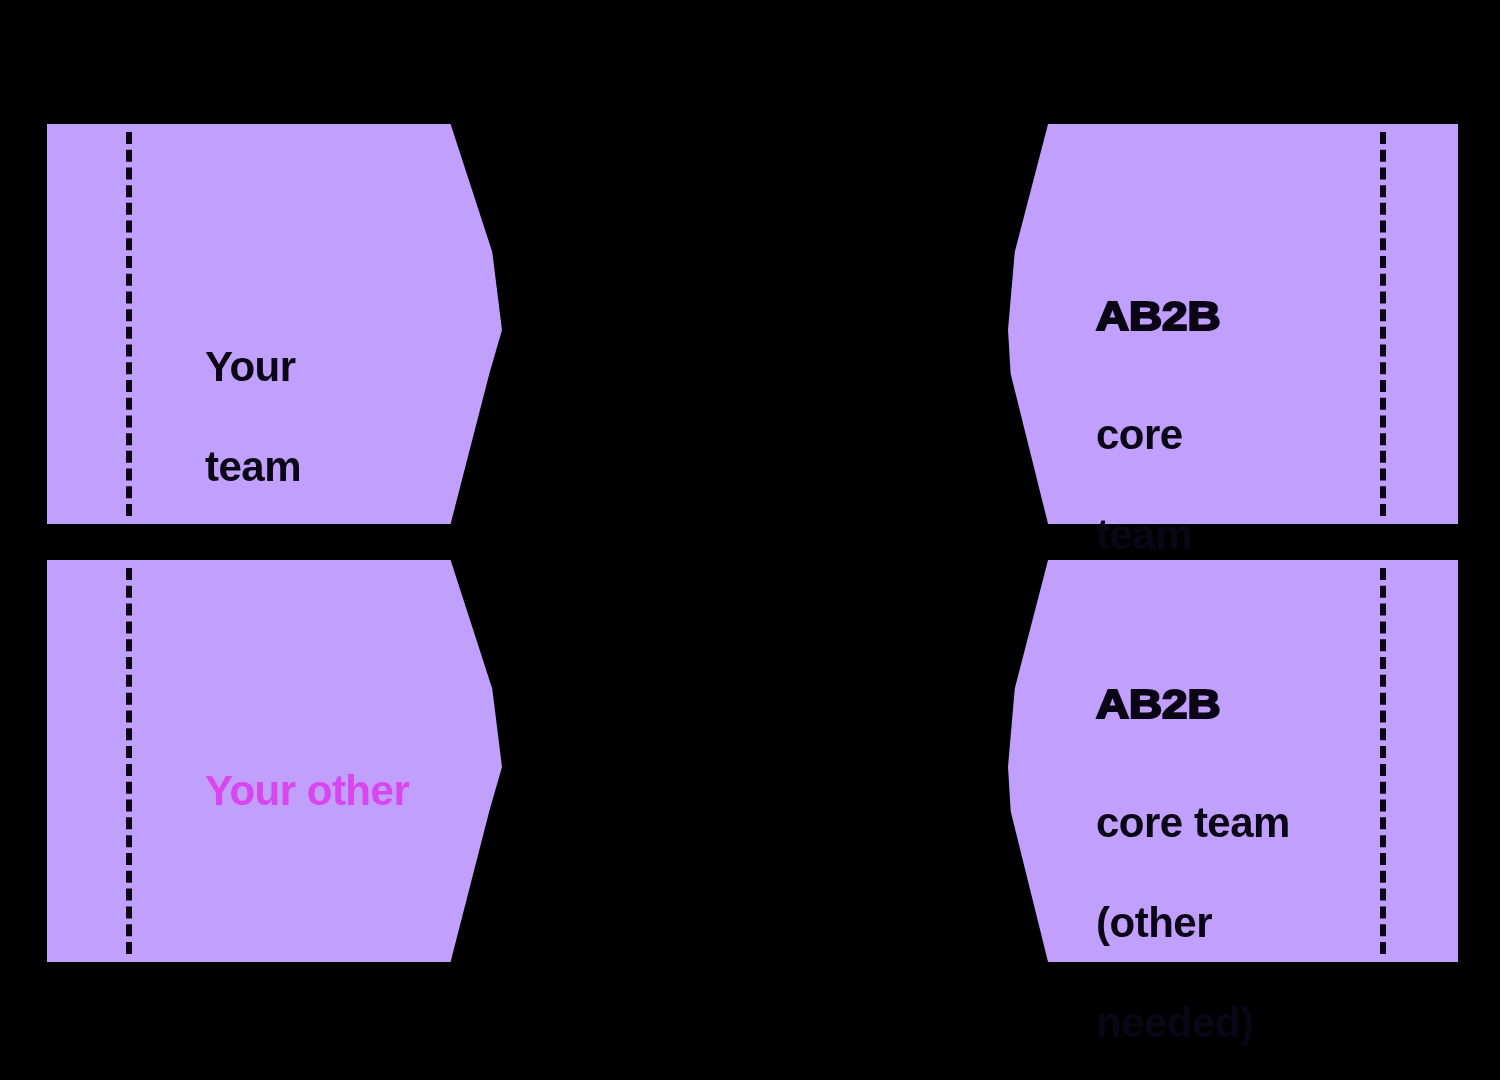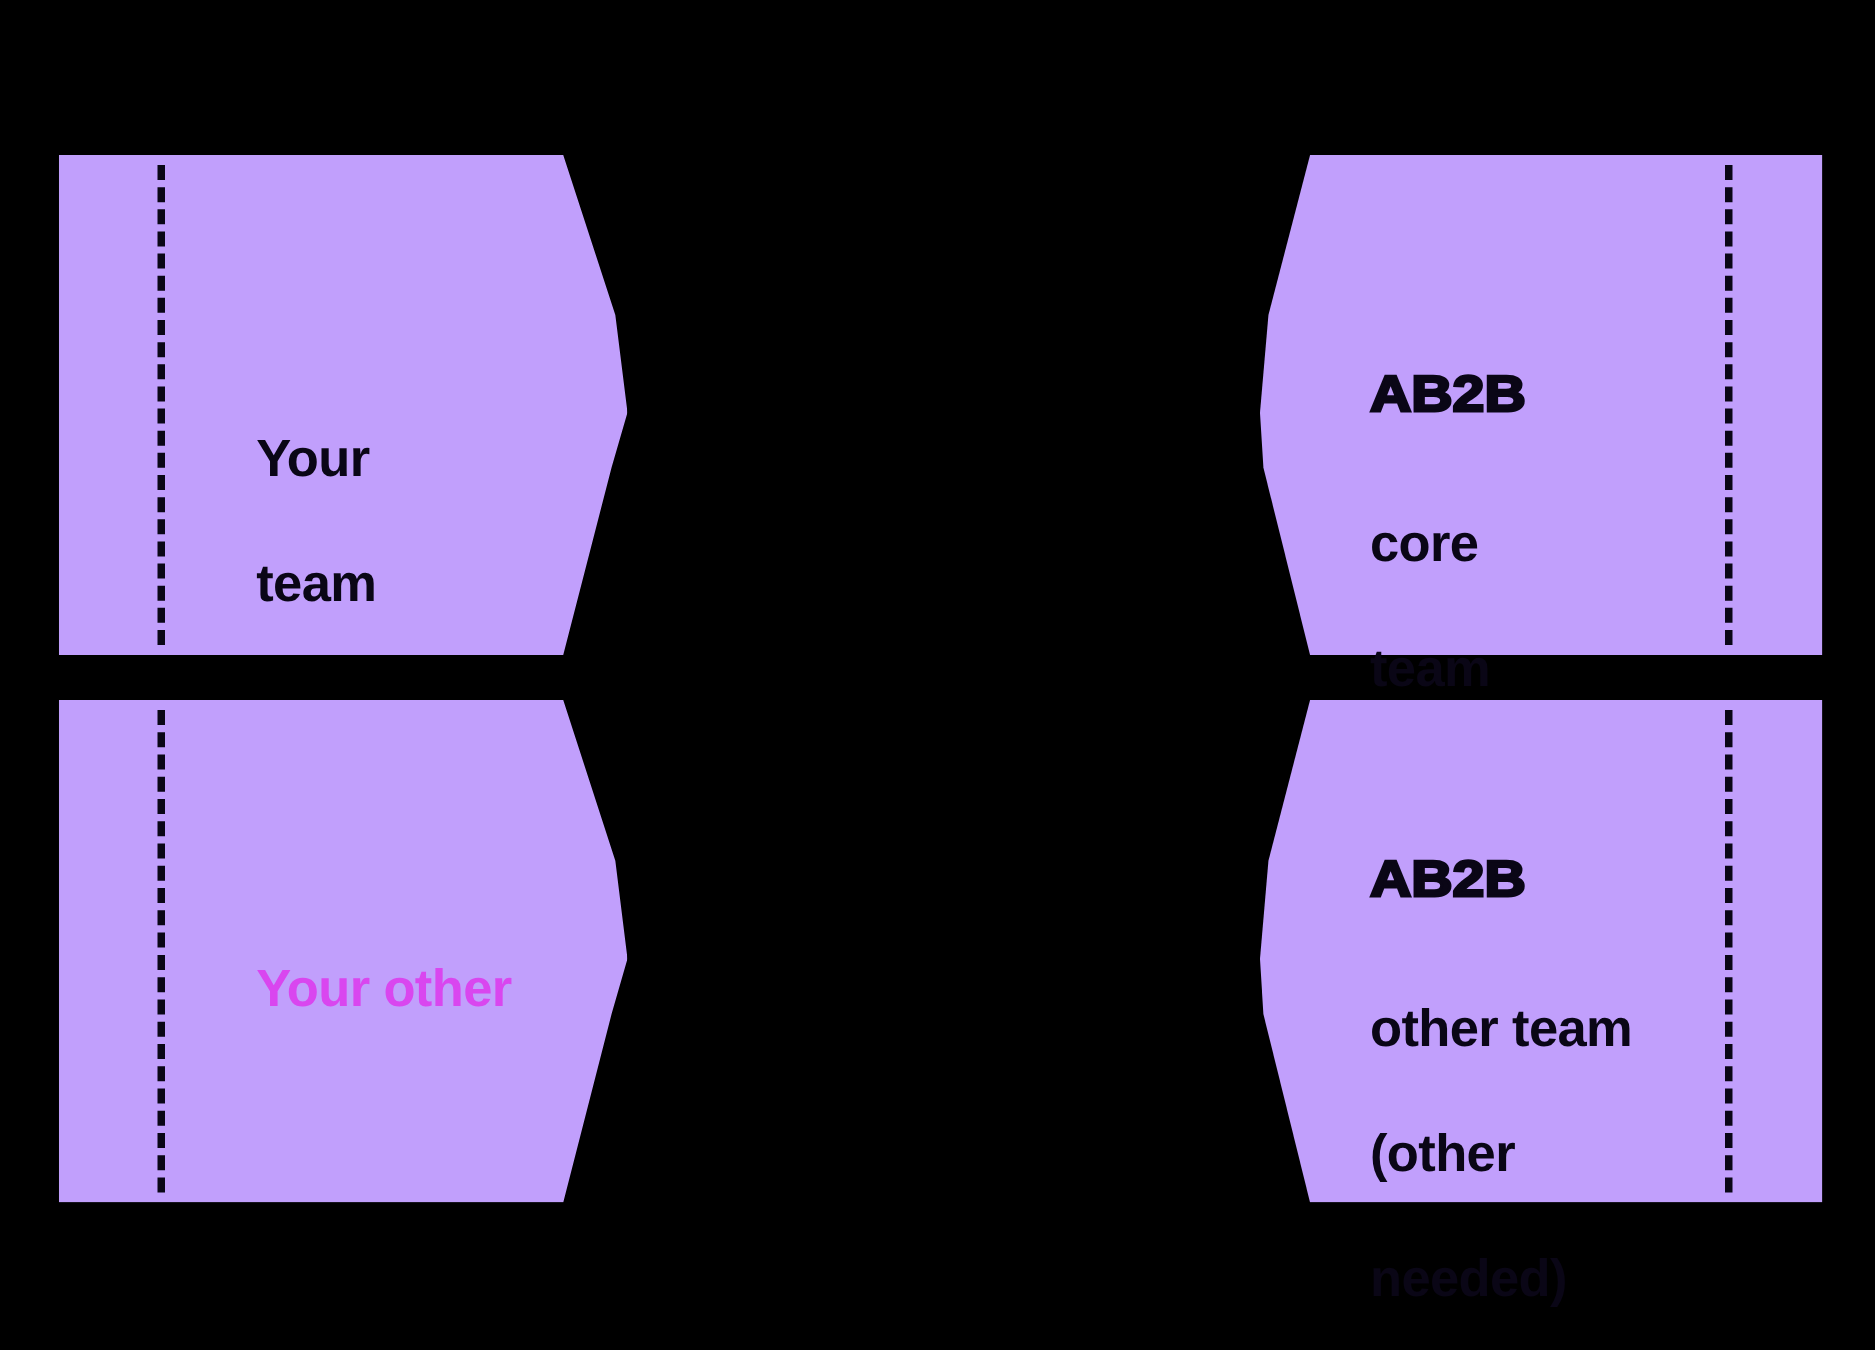--- a/index.html
+++ b/index.html
@@ -100,19 +100,19 @@
   <div class="perforation" style="left: 126px; top: 568px; height: 386px; border-left-color: rgb(10, 6, 22);"></div>
   <div class="label headline" style="left: 172px; top: 716px; width: 300px; color: #d946ef;">
     <span class="line">Your other</span>
   </div>
 
   <div class="piece right" style="left: 1008px; top: 560px; width: 450px; height: 402px; background: rgb(193, 159, 252);"></div>
   <div class="perforation" style="left: 1380px; top: 568px; height: 386px; border-left-color: rgb(10, 6, 22);"></div>
   <div class="label" style="left: 1096px; top: 660px; width: 310px; color: rgb(10, 6, 22);">
     <span class="brand" style="-webkit-text-stroke: 2.4px rgb(10, 6, 22);">AB2B</span>
     <span class="body-text">
-      <span class="line">other team</span>
+      <span class="line">core team</span>
       <span class="line">(other</span>
       <span class="line">needed)</span>
     </span>
   </div>
 
 </div>
 
 </body></html>

